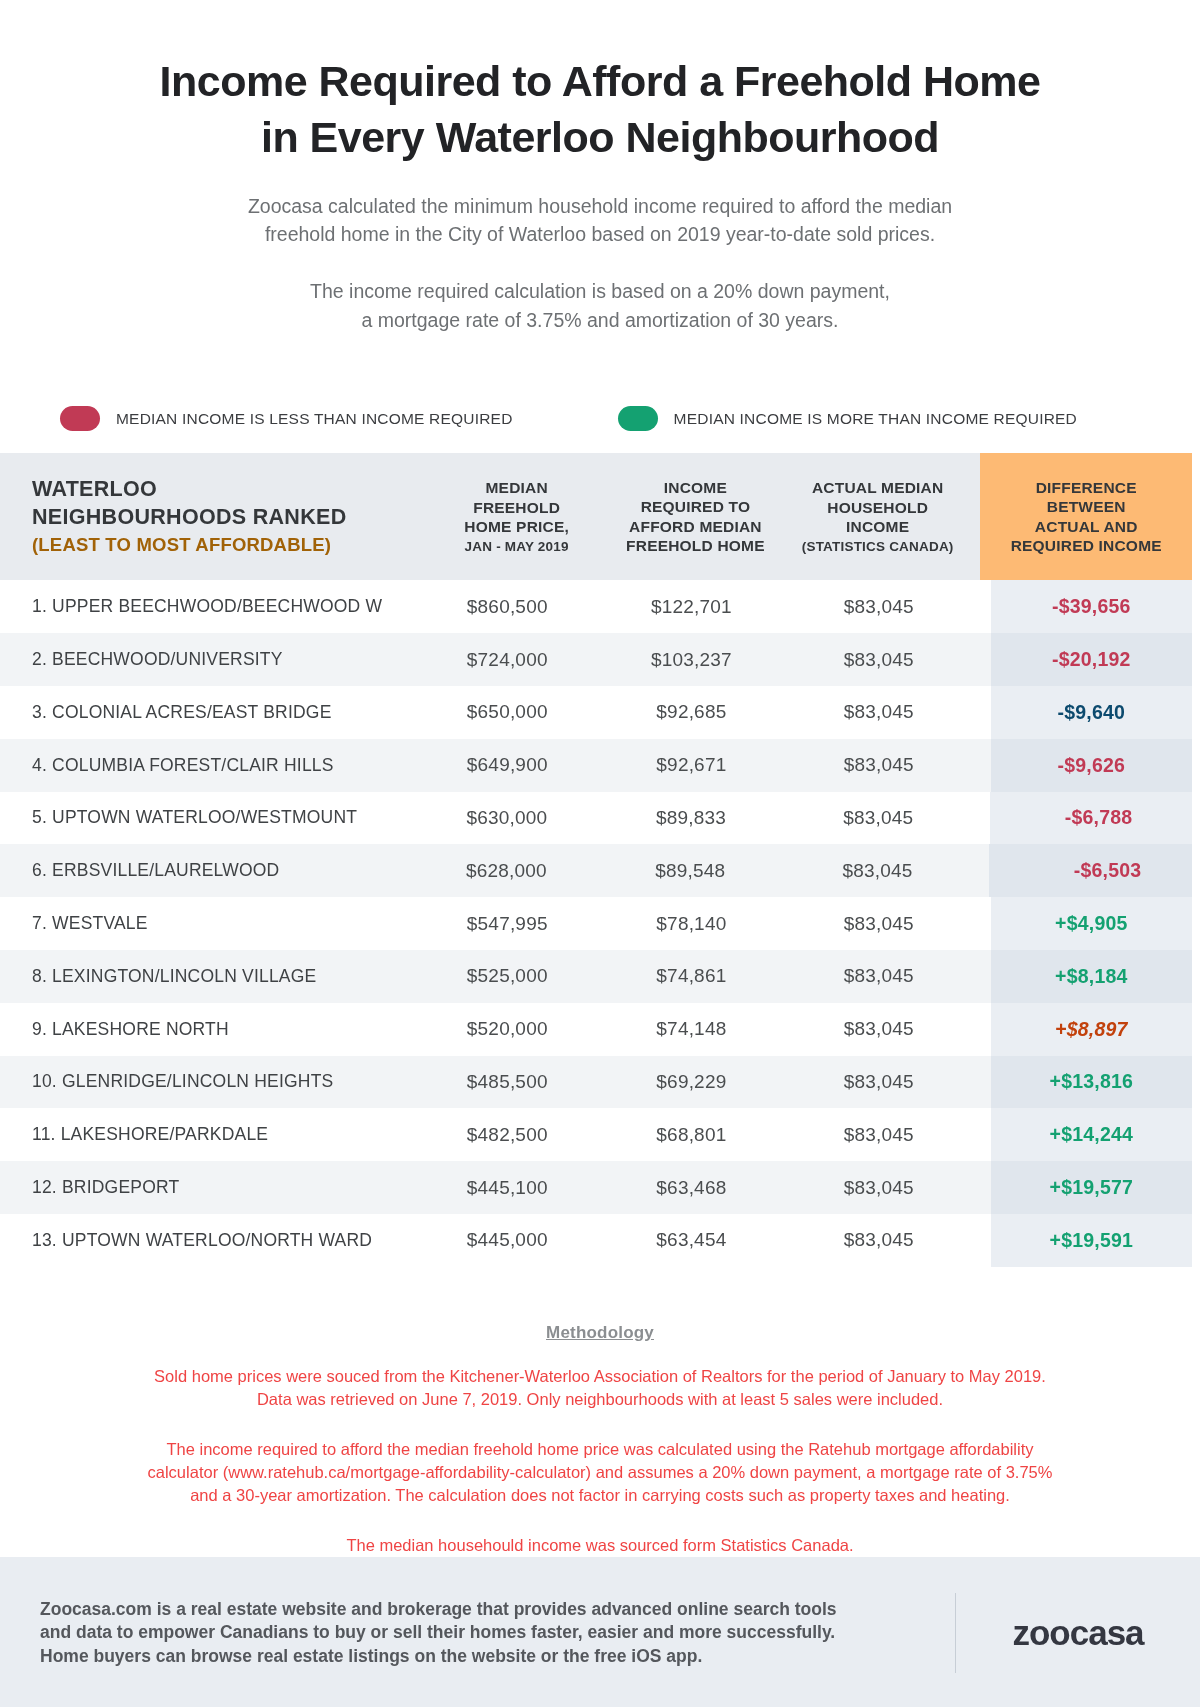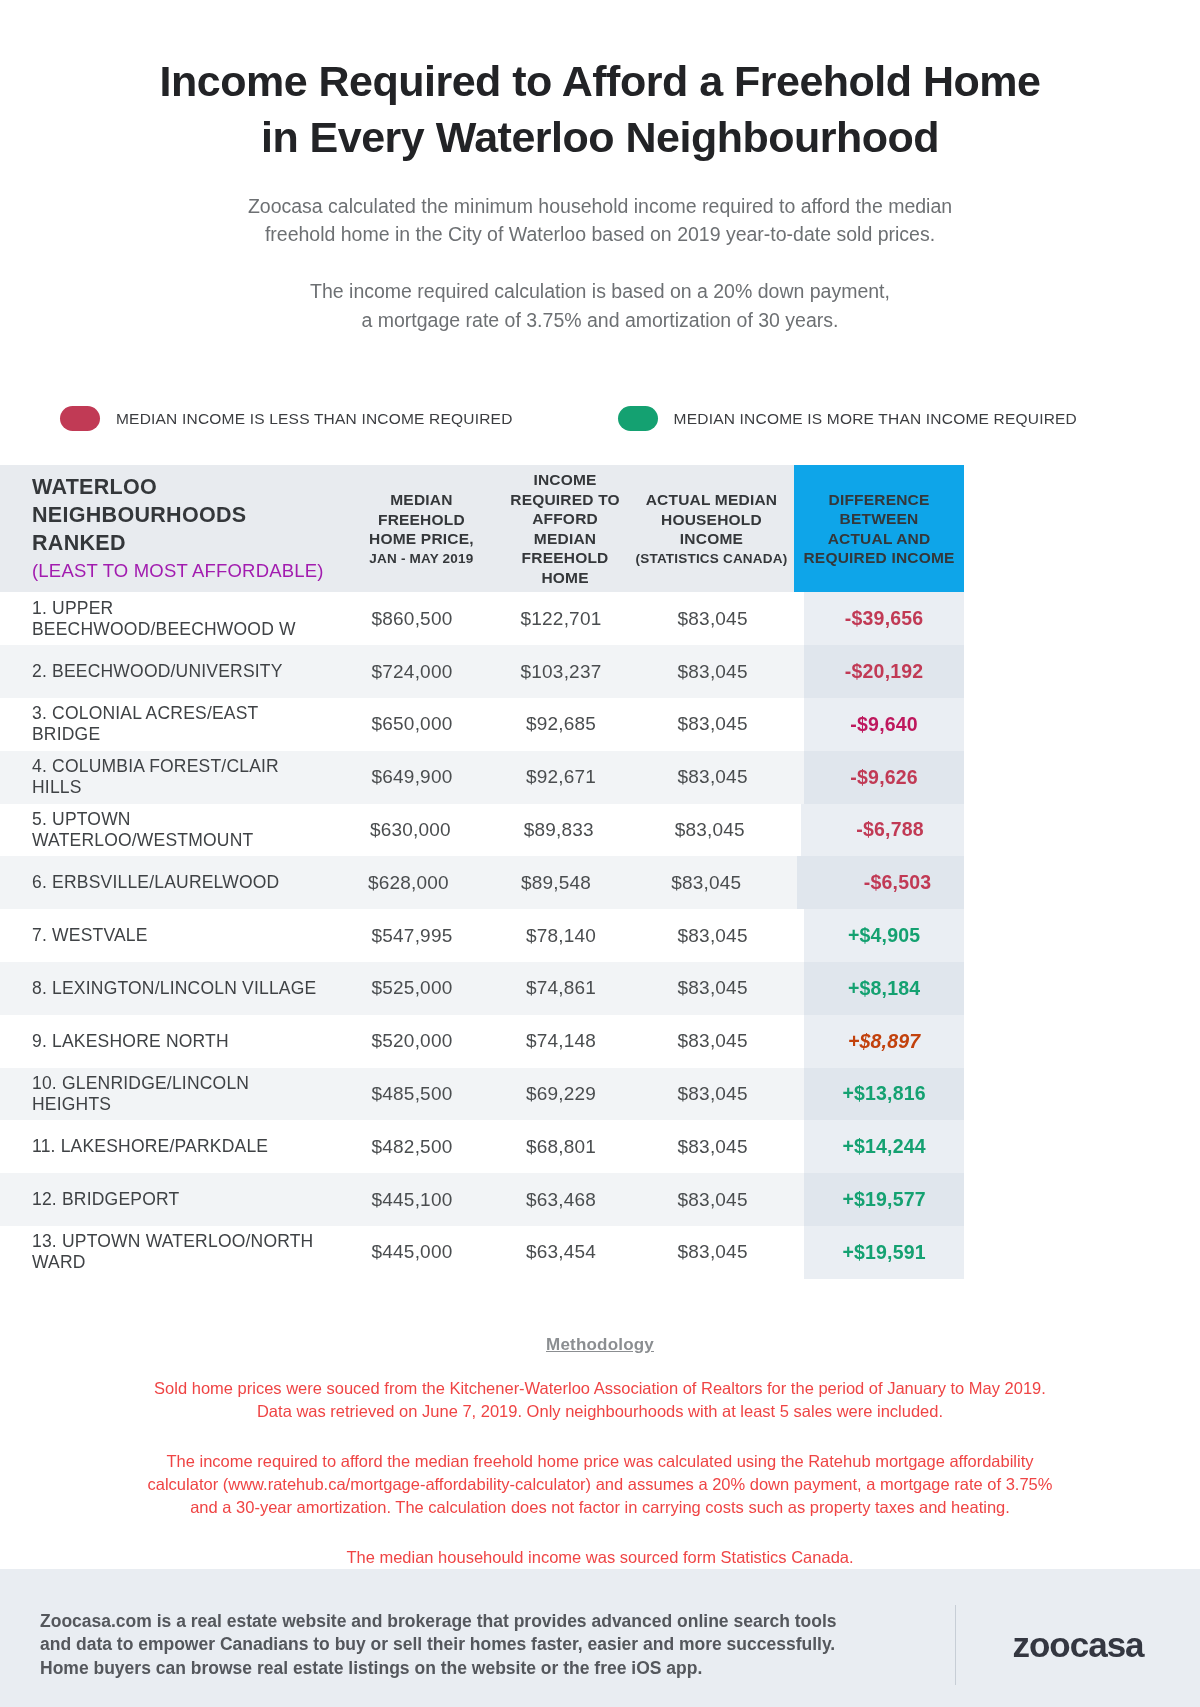--- a/index.html
+++ b/index.html
@@ -9,30 +9,30 @@
   .title{margin:54px 20px 0;text-align:center;font-size:43px;line-height:1.3;font-weight:bold;
          color:#222326;letter-spacing:-0.5px;white-space:pre-line;}
   .intro{white-space:pre-line;text-align:center;font-size:19.5px;line-height:1.47;color:#6d7073;margin:26px 40px 0;}
   .intro.second{margin-top:28px;}
 
   .legend{display:flex;justify-content:space-between;align-items:center;margin-top:72px;padding:0 123px 0 60px;}
   .legend-item{display:flex;align-items:center;gap:16px;}
   .pill{width:40px;height:25px;border-radius:13px;display:inline-block;flex:0 0 auto;}
   .legend-label{font-size:15.5px;letter-spacing:0.2px;color:#3b3d40;}
 
-  .table{margin-top:34px;width:964px;}
+  .table{margin-top:22px;width:1192px;}
   .thead{display:flex;background:#E8EBEF;height:127px;}
   .th{display:flex;flex-direction:column;justify-content:center;align-items:center;text-align:center;
       color:#34373a;box-sizing:border-box;}
   .th-line{font-weight:bold;font-size:15.5px;line-height:19.5px;letter-spacing:0.2px;}
   .th-sub{font-size:13.5px;font-weight:bold;line-height:19px;letter-spacing:0.2px;}
   .th.col0{align-items:flex-start;text-align:left;padding-left:32px;}
   .th.col0 .th-line{font-size:21.5px;line-height:28px;letter-spacing:0.3px;}
-  .th.col0 .th-sub{font-size:18.5px;font-weight:normal;line-height:27px;color:#a21caf;letter-spacing:0.2px;}
-  .th.diffcol{background:#0ea5e9;}
+  .th.col0 .th-sub{font-size:18.5px;font-weight:bold;line-height:27px;color:#a16207;letter-spacing:0.2px;}
+  .th.diffcol{background:#fdba74;}
 
   .th:nth-child(1),.row .cell:nth-child(1){width:420px;}
   .th:nth-child(2),.row .cell:nth-child(2){width:200px;}
   .th:nth-child(3),.row .cell:nth-child(3){width:160px;}
   .th:nth-child(4),.row .cell:nth-child(4){width:207px;}
   .th:nth-child(5),.row .cell:nth-child(5){width:213px;}
 
   .row{display:flex;height:52.8px;background:#ffffff;gap:14px;}
   .row:nth-child(even){background:#F2F4F6;}
   .cell{display:flex;align-items:center;justify-content:center;box-sizing:border-box;}
@@ -121,21 +121,21 @@
           <div class="cell num">$724,000</div>
           <div class="cell num">$103,237</div>
           <div class="cell num">$83,045</div>
           <div class="cell diff" style="color: rgb(193, 58, 85);">-$20,192</div>
         </div>
         <div class="row">
           <div class="cell name">3. COLONIAL ACRES/EAST BRIDGE</div>
           <div class="cell num">$650,000</div>
           <div class="cell num">$92,685</div>
           <div class="cell num">$83,045</div>
-          <div class="cell diff" style="color: #be185d;">-$9,640</div>
+          <div class="cell diff" style="color: #0c4a6e;">-$9,640</div>
         </div>
         <div class="row">
           <div class="cell name">4. COLUMBIA FOREST/CLAIR HILLS</div>
           <div class="cell num">$649,900</div>
           <div class="cell num">$92,671</div>
           <div class="cell num">$83,045</div>
           <div class="cell diff" style="color: rgb(193, 58, 85);">-$9,626</div>
         </div>
         <div class="row">
           <div class="cell name">5. UPTOWN WATERLOO/WESTMOUNT</div>

